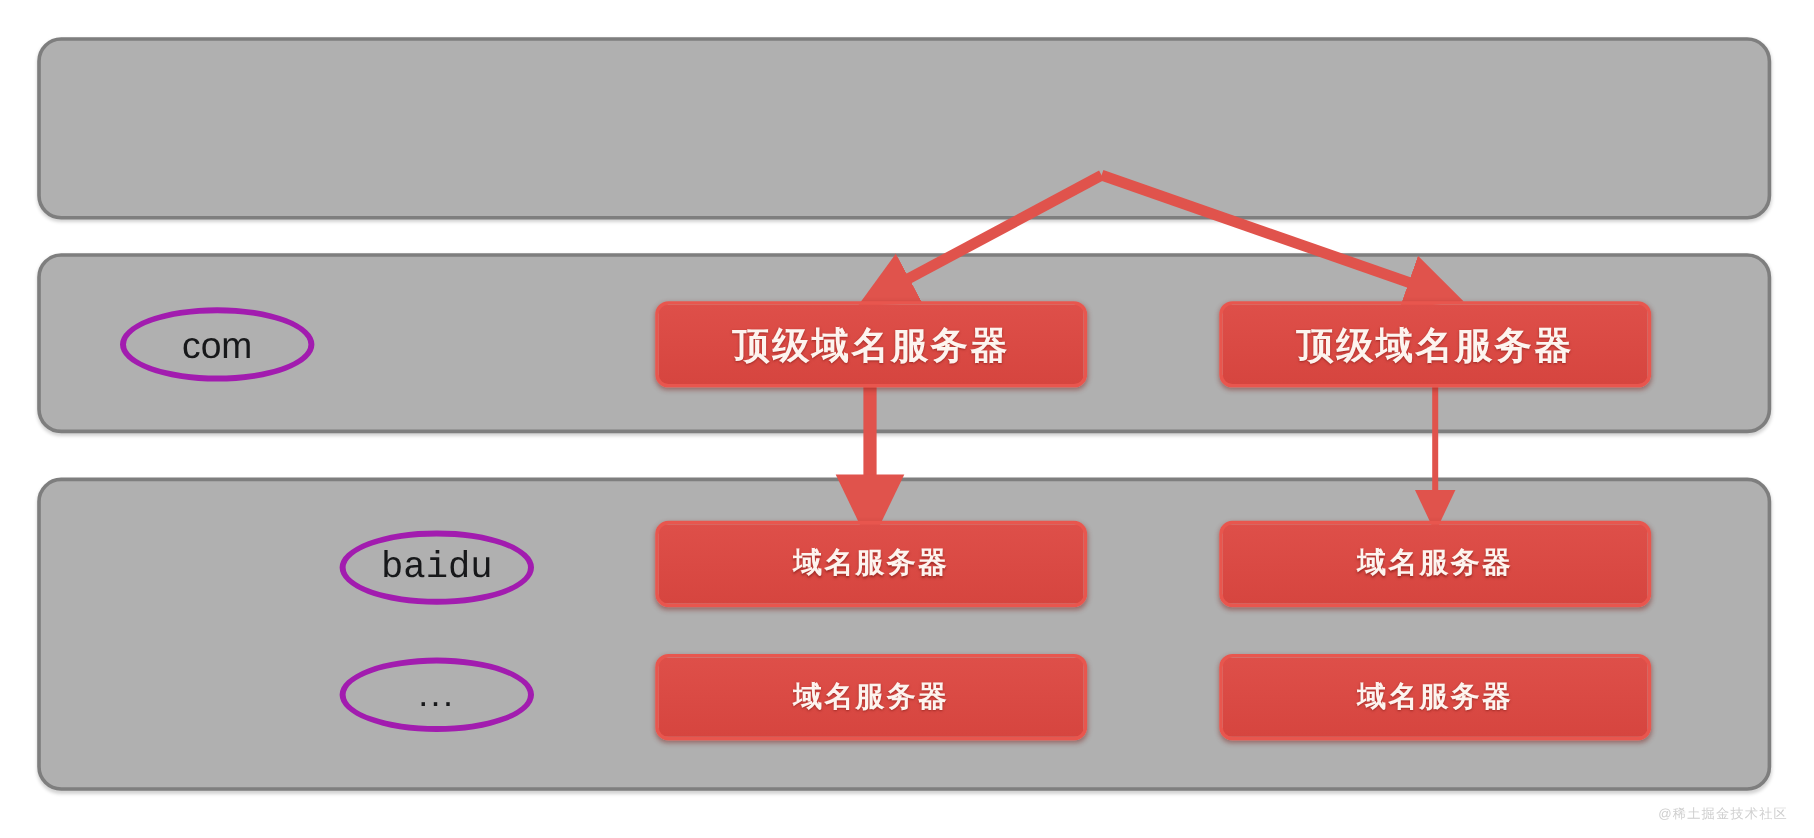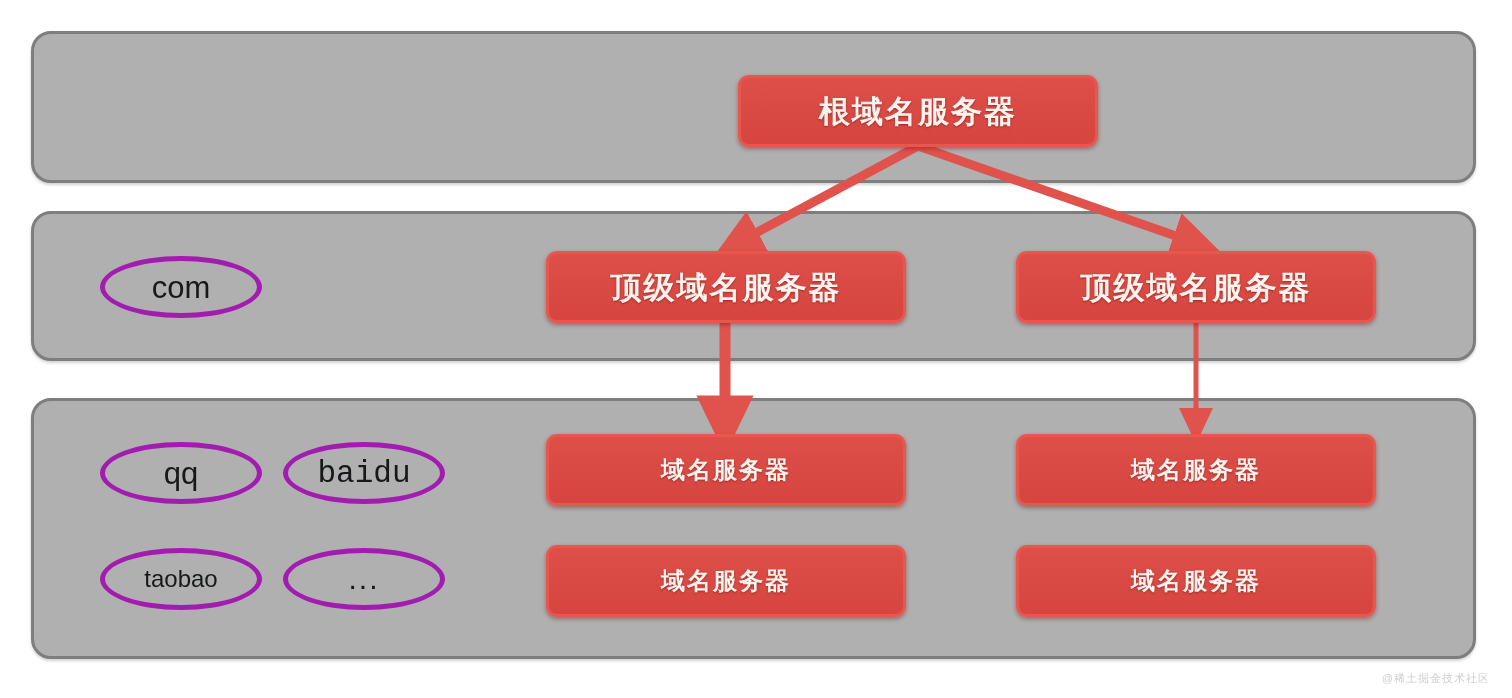--- a/index.html
+++ b/index.html
@@ -136,42 +136,33 @@
       </marker>
     </defs>
 
     <line x1="918" y1="146" x2="737" y2="243" stroke="#e0534c" stroke-width="9" marker-end="url(#ah-thick)"></line>
     <line x1="918" y1="146" x2="1196" y2="243" stroke="#e0534c" stroke-width="9" marker-end="url(#ah-thick)"></line>
 
     <line x1="725" y1="322" x2="725" y2="424" stroke="#e0534c" stroke-width="11" marker-end="url(#ah-thick)"></line>
     <line x1="1196" y1="322" x2="1196" y2="424" stroke="#e0534c" stroke-width="5" marker-end="url(#ah-thin)"></line>
   </svg>
 
-  <div class="server-box" id="box-root">
-    <span class="label">根域名服务器</span>
-  </div>
 
   <div class="pill lg" id="pill-com">
     <span class="label">com</span>
   </div>
   <div class="server-box" id="box-tld-left">
     <span class="label">顶级域名服务器</span>
   </div>
   <div class="server-box" id="box-tld-right">
     <span class="label">顶级域名服务器</span>
   </div>
 
-  <div class="pill lg" id="pill-qq">
-    <span class="label">qq</span>
-  </div>
   <div class="pill lg" id="pill-baidu">
     <span class="label">baidu</span>
-  </div>
-  <div class="pill md" id="pill-taobao">
-    <span class="label">taobao</span>
   </div>
   <div class="pill dots" id="pill-dots">
     <span class="label">...</span>
   </div>
 
   <div class="server-box small" id="box-ns-1">
     <span class="label">域名服务器</span>
   </div>
   <div class="server-box small" id="box-ns-2">
     <span class="label">域名服务器</span>

